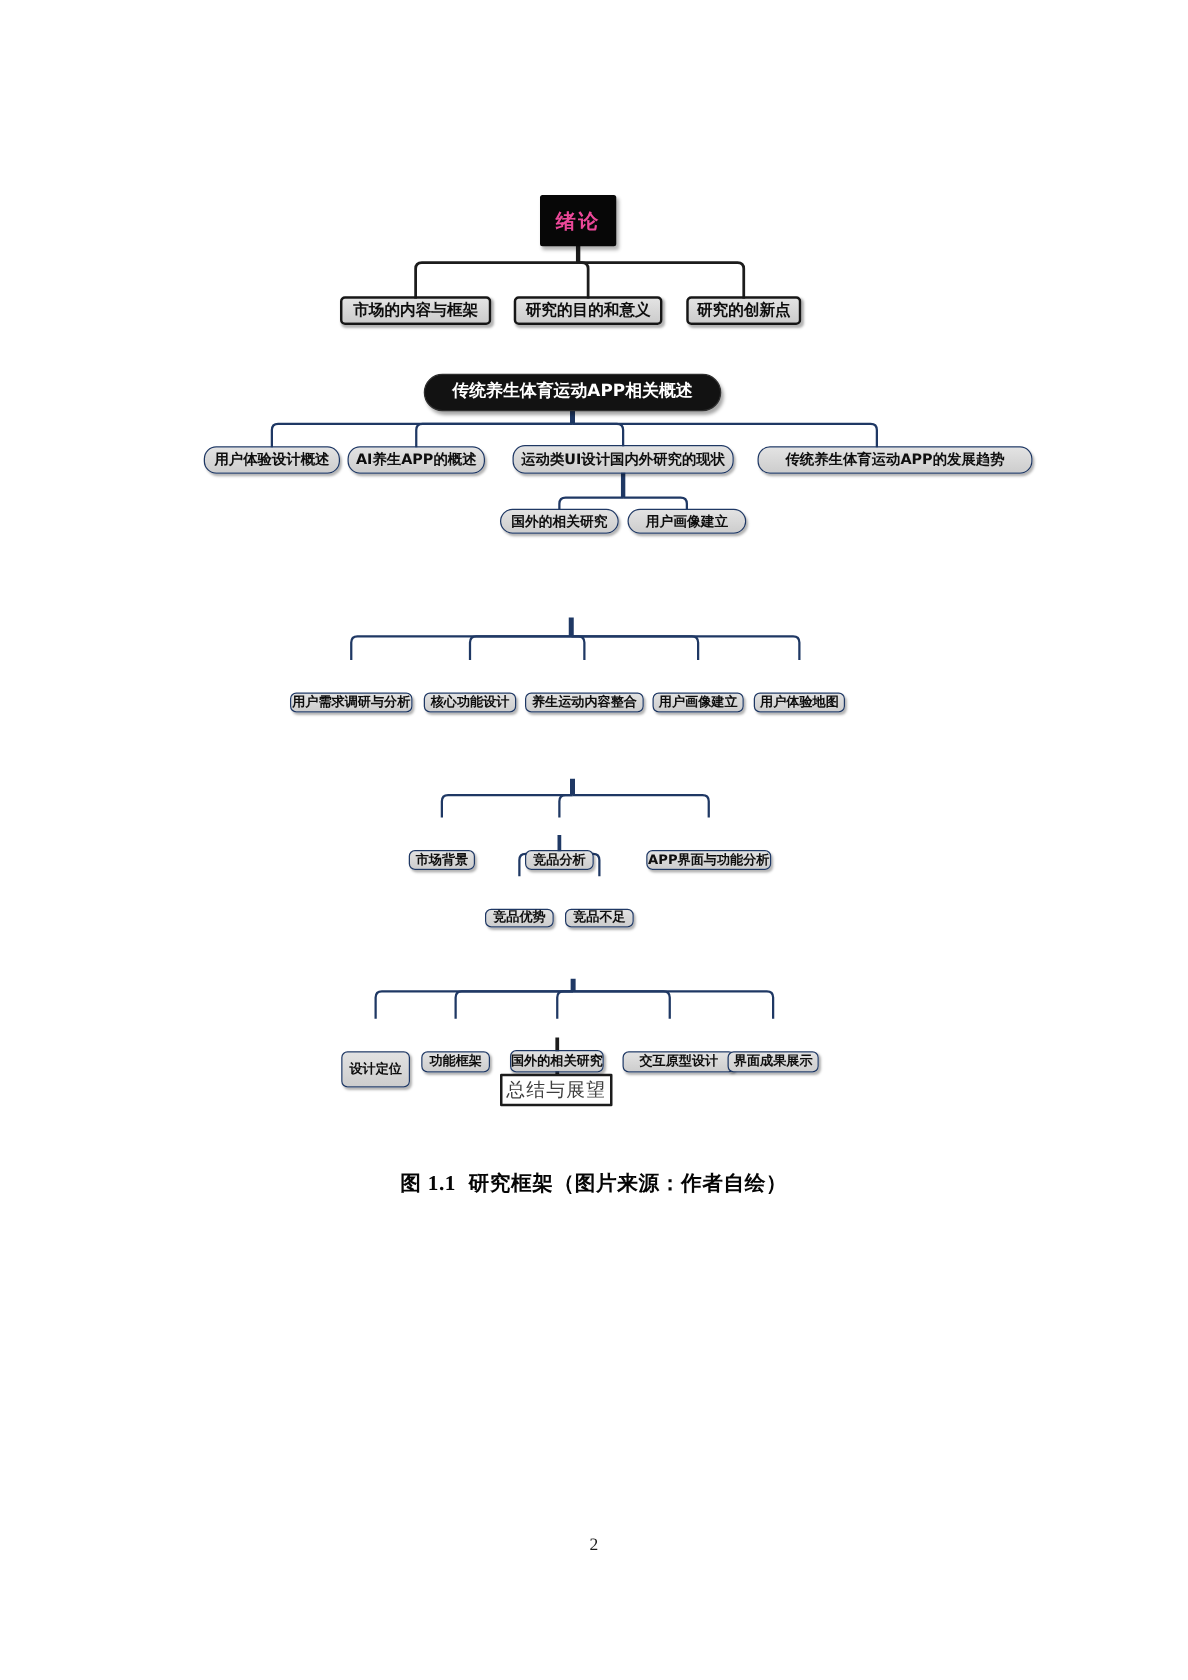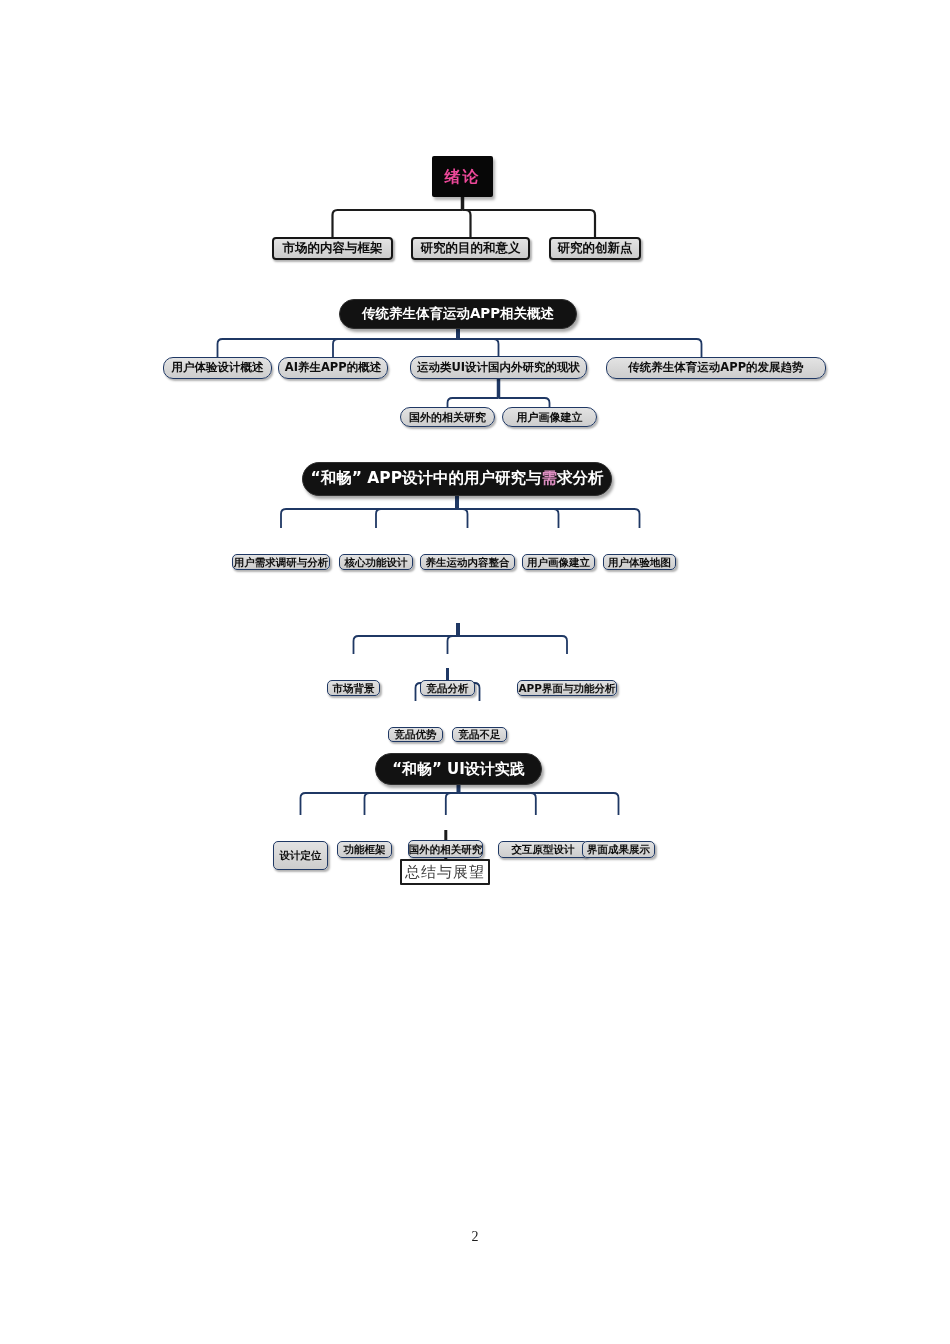--- a/index.html
+++ b/index.html
@@ -102,41 +102,38 @@
   <div class="node g1" style="left:549px;top:237px;width:92px;height:23px">研究的创新点</div>
 
   <div class="node pill" style="left:339px;top:299px;width:238px;height:30px;font-size:13.5px">传统养生体育运动APP相关概述</div>
   <div class="node g2" style="left:163px;top:357px;width:109px;height:22px">用户体验设计概述</div>
   <div class="node g2" style="left:278px;top:357px;width:110px;height:22px">AI养生APP的概述</div>
   <div class="node g2" style="left:410px;top:356px;width:177px;height:23px">运动类UI设计国内外研究的现状</div>
   <div class="node g2" style="left:606px;top:357px;width:220px;height:22px">传统养生体育运动APP的发展趋势</div>
   <div class="node g2" style="left:400px;top:407px;width:95px;height:20px;font-size:11px">国外的相关研究</div>
   <div class="node g2" style="left:502px;top:407px;width:95px;height:20px;font-size:11px">用户画像建立</div>
 
-  <div class="node pill" style="left:302px;top:462px;width:310px;height:34px;font-size:15.5px">
-    <span>“和畅” APP设计中的用户研究与</span>
-      <span class="accent-char">需</span>
-      <span>求分析</span>
-  </div>
   <div class="node g3" style="left:232px;top:527px;width:98px;height:16px">用户需求调研与分析</div>
   <div class="node g3" style="left:339px;top:527px;width:74px;height:16px">核心功能设计</div>
   <div class="node g3" style="left:420px;top:527px;width:95px;height:16px">养生运动内容整合</div>
   <div class="node g3" style="left:522px;top:527px;width:73px;height:16px">用户画像建立</div>
   <div class="node g3" style="left:603px;top:527px;width:73px;height:16px">用户体验地图</div>
 
   <div class="node g3" style="left:327px;top:653px;width:53px;height:16px">市场背景</div>
   <div class="node g3" style="left:420px;top:653px;width:55px;height:16px">竞品分析</div>
   <div class="node g3" style="left:517px;top:653px;width:100px;height:16px">APP界面与功能分析</div>
   <div class="node g3" style="left:388px;top:700px;width:55px;height:15px">竞品优势</div>
   <div class="node g3" style="left:452px;top:700px;width:55px;height:15px">竞品不足</div>
 
-  <div class="node pill" style="left:375px;top:753px;width:167px;height:32px;font-size:15px">“和畅” UI设计实践</div>
   <div class="node g3" style="left:273px;top:814px;width:55px;height:29px">设计定位</div>
   <div class="node g3" style="left:337px;top:814px;width:55px;height:17px">功能框架</div>
   <div class="node g3" style="left:408px;top:813px;width:75px;height:18px">国外的相关研究</div>
   <div class="node g3" style="left:498px;top:814px;width:90px;height:17px">交互原型设计</div>
   <div class="node g3" style="left:582px;top:814px;width:73px;height:17px">界面成果展示</div>
   <div class="node summary" style="left:400px;top:859px;width:90px;height:26px">总结与展望</div>
 
+  <div id="caption">
+    <span>图</span><span class="fig-num">1.1</span><span>研究框架（图片来源：作者自绘）</span>
+  </div>
 
   <div id="page-number">2</div>
 
 </div>
 
 </body></html>

